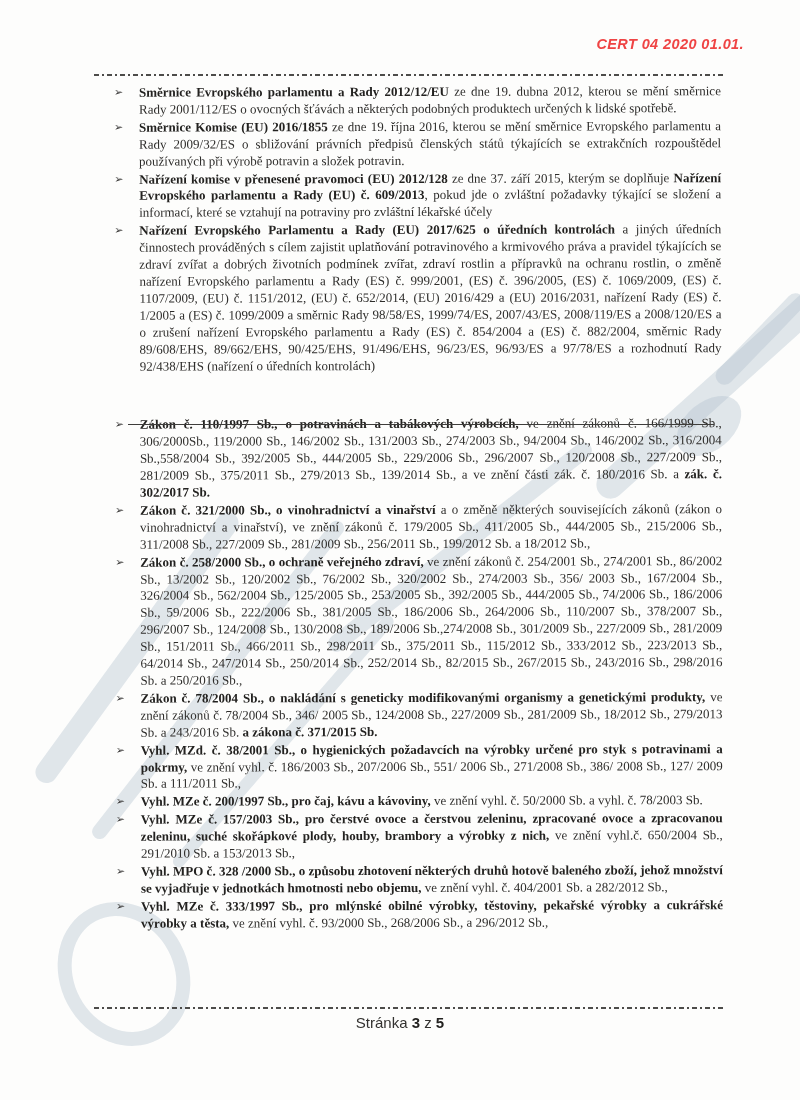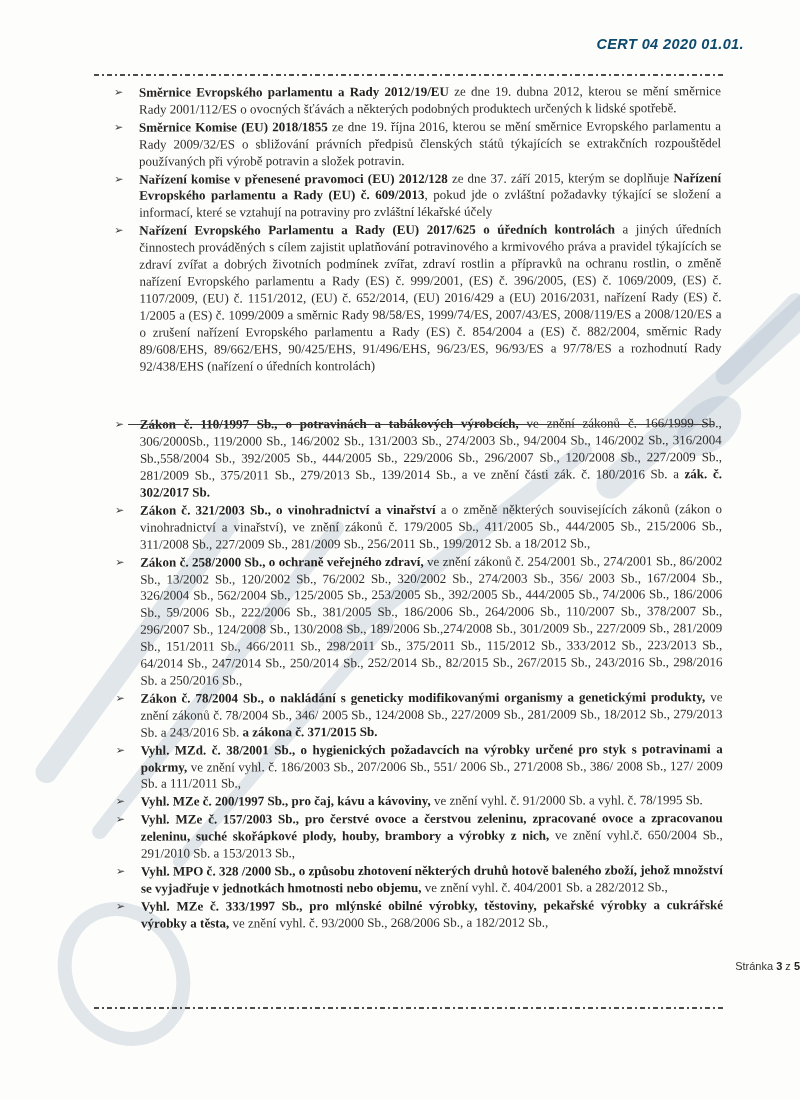--- a/index.html
+++ b/index.html
@@ -28,37 +28,37 @@
   .wm4{left:330px;top:640px;width:330px;height:17px;transform:rotate(-38deg);transform-origin:left center;}
   .wm5{left:600px;top:480px;width:330px;height:28px;transform:rotate(-42deg);transform-origin:left center;}
   .wm6{left:672px;top:402px;width:74px;height:48px;border-radius:50%;transform:rotate(-40deg);}
   .wm7{left:60px;top:900px;width:100px;height:120px;border:14px solid var(--watermark);background:transparent;border-radius:50%;transform:rotate(-28deg);}
   .wm8{left:700px;top:330px;width:120px;height:18px;border-radius:10px;transform:rotate(-46deg);}
   
   .doc-code{
     position:absolute;top:36px;right:56px;
     font-family:"Liberation Sans","DejaVu Sans",sans-serif;
     font-style:italic;font-weight:bold;
-    font-size:14.5px;letter-spacing:.4px;color:#0c4a6e;
+    font-size:14.5px;letter-spacing:.4px;color:#ef4444;
   }
   .dashed-rule{
     position:absolute;left:94px;width:632px;height:2px;
     background:repeating-linear-gradient(90deg,var(--rule) 0 5px,transparent 5px 8px,var(--rule) 8px 10px,transparent 10px 13px);
   }
   .rule-top{top:74px;}
   .rule-bottom{top:1007px;}
   .section-divider{
     position:absolute;left:128px;top:424px;width:586px;height:0;
     border-top:1.6px solid #3e3d3b;
   }
   .page-label{
-    position:absolute;top:960px;left:0;width:100%;
-    text-align:right;
+    position:absolute;top:1014px;left:0;width:100%;
+    text-align:center;
     font-family:"Liberation Sans","DejaVu Sans",sans-serif;
-    font-size:11px;color:#333230;
+    font-size:15px;color:#333230;
   }
   
   .content{position:absolute;left:0;top:84px;width:100%;transform:rotate(-0.15deg);}
   ul.lawlist{
     list-style:none;margin:0;padding:0 78px 0 140px;
   }
   ul.lawlist li{
     position:relative;
     text-align:justify;
     font-size:13px;line-height:16.9px;
@@ -89,37 +89,37 @@
     <div class="wm wm7"></div>
     <div class="wm wm-bar wm8"></div>
   </div>
 
   <div class="doc-code">CERT  04 2020 01.01.</div>
 
   <div class="dashed-rule rule-top"></div>
 
   <div class="content">
     <ul class="lawlist">
-        <li><span class="bullet">➢</span><span class="b">Směrnice Evropského parlamentu a Rady 2012/19/EU</span><span> ze dne 19. dubna 2012, kterou se mění směrnice Rady 2001/112/ES o ovocných šťávách a některých podobných produktech určených k lidské spotřebě.</span></li>
-        <li><span class="bullet">➢</span><span class="b">Směrnice Komise (EU) 2018/1855</span><span> ze dne 19. října 2016, kterou se mění směrnice Evropského parlamentu a Rady 2009/32/ES o sbližování právních předpisů členských států týkajících se extrakčních rozpouštědel používaných při výrobě potravin a složek potravin.</span></li>
+        <li><span class="bullet">➢</span><span class="b">Směrnice Evropského parlamentu a Rady 2012/12/EU</span><span> ze dne 19. dubna 2012, kterou se mění směrnice Rady 2001/112/ES o ovocných šťávách a některých podobných produktech určených k lidské spotřebě.</span></li>
+        <li><span class="bullet">➢</span><span class="b">Směrnice Komise (EU) 2016/1855</span><span> ze dne 19. října 2016, kterou se mění směrnice Evropského parlamentu a Rady 2009/32/ES o sbližování právních předpisů členských států týkajících se extrakčních rozpouštědel používaných při výrobě potravin a složek potravin.</span></li>
         <li><span class="bullet">➢</span><span class="b">Nařízení komise v přenesené pravomoci (EU) 2012/128</span><span> ze dne 37. září 2015, kterým se doplňuje </span><span class="b">Nařízení Evropského parlamentu a Rady (EU) č. 609/2013</span><span>, pokud jde o zvláštní požadavky týkající se složení a informací, které se vztahují na potraviny pro zvláštní lékařské účely</span></li>
         <li><span class="bullet">➢</span><span class="b">Nařízení Evropského Parlamentu a Rady (EU) 2017/625 o úředních kontrolách</span><span> a jiných úředních činnostech prováděných s cílem zajistit uplatňování potravinového a krmivového práva a pravidel týkajících se zdraví zvířat a dobrých životních podmínek zvířat, zdraví rostlin a přípravků na ochranu rostlin, o změně nařízení Evropského parlamentu a Rady (ES) č. 999/2001, (ES) č. 396/2005, (ES) č. 1069/2009, (ES) č. 1107/2009, (EU) č. 1151/2012, (EU) č. 652/2014, (EU) 2016/429 a (EU) 2016/2031, nařízení Rady (ES) č. 1/2005 a (ES) č. 1099/2009 a směrnic Rady 98/58/ES, 1999/74/ES, 2007/43/ES, 2008/119/ES a 2008/120/ES a o zrušení nařízení Evropského parlamentu a Rady (ES) č. 854/2004 a (ES) č. 882/2004, směrnic Rady 89/608/EHS, 89/662/EHS, 90/425/EHS, 91/496/EHS, 96/23/ES, 96/93/ES a 97/78/ES a rozhodnutí Rady 92/438/EHS (nařízení o úředních kontrolách)</span></li>
       </ul>
     <div class="list-gap"></div>
     <div class="spacer-after-divider"></div>
     <ul class="lawlist">
         <li><span class="bullet">➢</span><span class="b">Zákon č. 110/1997 Sb., o potravinách a tabákových výrobcích,</span><span> ve znění zákonů č. 166/1999 Sb., 306/2000Sb., 119/2000 Sb., 146/2002 Sb., 131/2003 Sb., 274/2003 Sb., 94/2004 Sb., 146/2002 Sb., 316/2004 Sb.,558/2004 Sb., 392/2005 Sb., 444/2005 Sb., 229/2006 Sb., 296/2007 Sb., 120/2008 Sb., 227/2009 Sb., 281/2009 Sb., 375/2011 Sb., 279/2013 Sb., 139/2014 Sb., a ve znění části zák. č. 180/2016 Sb. a </span><span class="b">zák. č. 302/2017 Sb.</span></li>
-        <li><span class="bullet">➢</span><span class="b">Zákon č. 321/2003 Sb., o vinohradnictví a vinařství</span><span> a o změně některých souvisejících zákonů (zákon o vinohradnictví a vinařství), ve znění zákonů č. 179/2005 Sb., 411/2005 Sb., 444/2005 Sb., 215/2006 Sb., 311/2008 Sb., 227/2009 Sb., 281/2009 Sb., 256/2011 Sb., 199/2012 Sb. a 18/2012 Sb.,</span></li>
+        <li><span class="bullet">➢</span><span class="b">Zákon č. 321/2000 Sb., o vinohradnictví a vinařství</span><span> a o změně některých souvisejících zákonů (zákon o vinohradnictví a vinařství), ve znění zákonů č. 179/2005 Sb., 411/2005 Sb., 444/2005 Sb., 215/2006 Sb., 311/2008 Sb., 227/2009 Sb., 281/2009 Sb., 256/2011 Sb., 199/2012 Sb. a 18/2012 Sb.,</span></li>
         <li><span class="bullet">➢</span><span class="b">Zákon č. 258/2000 Sb., o ochraně veřejného zdraví,</span><span> ve znění zákonů č. 254/2001 Sb., 274/2001 Sb., 86/2002 Sb., 13/2002 Sb., 120/2002 Sb., 76/2002 Sb., 320/2002 Sb., 274/2003 Sb.,  356/ 2003 Sb., 167/2004 Sb., 326/2004 Sb.,  562/2004 Sb., 125/2005 Sb., 253/2005 Sb., 392/2005 Sb.,  444/2005 Sb., 74/2006 Sb., 186/2006 Sb., 59/2006 Sb., 222/2006 Sb., 381/2005 Sb., 186/2006 Sb., 264/2006 Sb., 110/2007 Sb., 378/2007 Sb.,  296/2007 Sb., 124/2008 Sb., 130/2008 Sb., 189/2006 Sb.,274/2008 Sb., 301/2009 Sb., 227/2009 Sb., 281/2009 Sb., 151/2011 Sb., 466/2011 Sb., 298/2011 Sb., 375/2011 Sb., 115/2012 Sb., 333/2012 Sb., 223/2013 Sb., 64/2014 Sb., 247/2014 Sb., 250/2014 Sb., 252/2014 Sb., 82/2015 Sb., 267/2015 Sb., 243/2016 Sb., 298/2016 Sb. a 250/2016 Sb.,</span></li>
         <li><span class="bullet">➢</span><span class="b">Zákon č. 78/2004 Sb., o nakládání s geneticky modifikovanými organismy a genetickými produkty,</span><span> ve znění zákonů č. 78/2004 Sb., 346/ 2005 Sb., 124/2008 Sb., 227/2009 Sb., 281/2009 Sb., 18/2012 Sb., 279/2013 Sb. a 243/2016 Sb. </span><span class="b">a zákona č. 371/2015 Sb.</span></li>
         <li><span class="bullet">➢</span><span class="b">Vyhl. MZd. č. 38/2001 Sb., o hygienických požadavcích na výrobky určené pro styk s potravinami a pokrmy,</span><span> ve znění vyhl. č. 186/2003 Sb., 207/2006 Sb., 551/ 2006 Sb., 271/2008 Sb., 386/ 2008 Sb., 127/ 2009 Sb. a  111/2011 Sb.,</span></li>
-        <li><span class="bullet">➢</span><span class="b">Vyhl. MZe č. 200/1997 Sb., pro čaj, kávu a kávoviny,</span><span> ve znění vyhl. č. 91/2000 Sb. a vyhl. č. 78/1995 Sb.</span></li>
+        <li><span class="bullet">➢</span><span class="b">Vyhl. MZe č. 200/1997 Sb., pro čaj, kávu a kávoviny,</span><span> ve znění vyhl. č. 50/2000 Sb. a vyhl. č. 78/2003 Sb.</span></li>
         <li><span class="bullet">➢</span><span class="b">Vyhl. MZe č. 157/2003 Sb., pro čerstvé ovoce a čerstvou zeleninu, zpracované ovoce a zpracovanou zeleninu, suché skořápkové plody, houby, brambory a výrobky z nich,</span><span> ve znění vyhl.č. 650/2004 Sb., 291/2010 Sb. a 153/2013 Sb.,</span></li>
         <li><span class="bullet">➢</span><span class="b">Vyhl. MPO č. 328 /2000 Sb., o způsobu zhotovení některých druhů hotově baleného zboží, jehož množství se vyjadřuje v jednotkách hmotnosti nebo objemu,</span><span> ve znění vyhl. č. 404/2001 Sb. a 282/2012 Sb.,</span></li>
-        <li><span class="bullet">➢</span><span class="b">Vyhl. MZe č. 333/1997 Sb., pro mlýnské obilné výrobky, těstoviny, pekařské výrobky a cukrářské výrobky a těsta,</span><span> ve znění vyhl. č. 93/2000 Sb., 268/2006 Sb., a 182/2012 Sb.,</span></li>
+        <li><span class="bullet">➢</span><span class="b">Vyhl. MZe č. 333/1997 Sb., pro mlýnské obilné výrobky, těstoviny, pekařské výrobky a cukrářské výrobky a těsta,</span><span> ve znění vyhl. č. 93/2000 Sb., 268/2006 Sb., a 296/2012 Sb.,</span></li>
       </ul>
   </div>
 
   <div class="section-divider"></div>
 
   <div class="dashed-rule rule-bottom"></div>
   <div class="page-label"><span>Stránka </span><span class="b">3</span><span> z </span><span class="b">5</span></div>
 
 </div>
 

